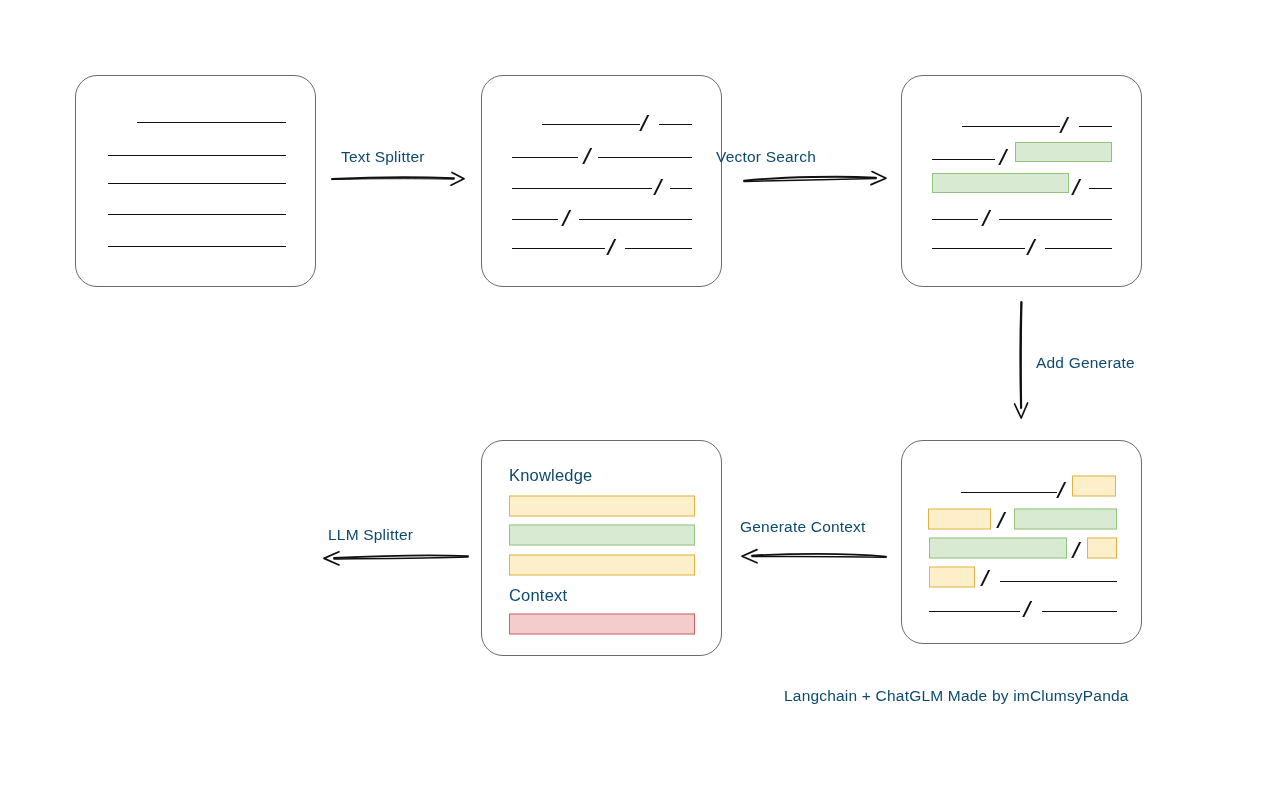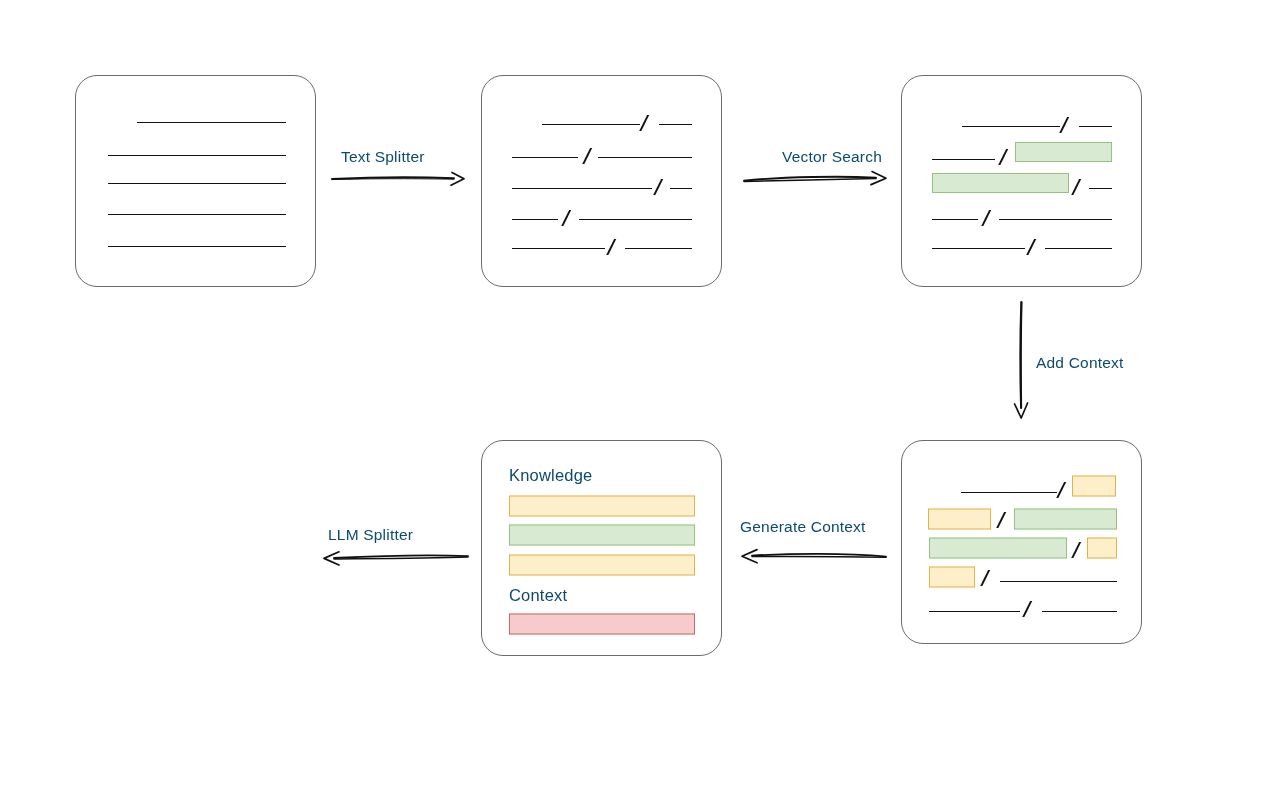--- a/index.html
+++ b/index.html
@@ -107,21 +107,21 @@
 
     <div class="rule" style="left:30px; top:143px; width:46px;"></div>
     <div class="slash" style="left:81px; top:141px;">/</div>
     <div class="rule" style="left:97px; top:143px; width:113px;"></div>
 
     <div class="rule" style="left:30px; top:172px; width:93px;"></div>
     <div class="slash" style="left:126px; top:170px;">/</div>
     <div class="rule" style="left:143px; top:172px; width:67px;"></div>
   </div>
 
-  <div class="hand label-arrow" style="left:782px; top:148px;">Vector Search</div>
+  <div class="hand label-arrow" style="left:716px; top:148px;">Vector Search</div>
   <svg class="arrow-svg" width="150" height="22" style="left:742px; top:168px;">
     <path d="M2,12.6 C44,8.6 98,8.0 134,9.6" stroke="#111" stroke-width="1.8" fill="none" stroke-linecap="round"></path>
     <path d="M2,13.4 C44,12.4 98,11.6 134,10.6" stroke="#111" stroke-width="1.5" fill="none" stroke-linecap="round"></path>
     <path d="M130,3.6 L144,10.2 L129,16.6" stroke="#111" stroke-width="1.7" fill="none" stroke-linejoin="round" stroke-linecap="round"></path>
   </svg>
 
   <div class="doc-box" style="left:901px; top:75px; width:241px; height:212px;">
 
     <div class="rule" style="left:60px; top:50px; width:98px;"></div>
     <div class="slash" style="left:159px; top:48px;">/</div>
@@ -137,21 +137,21 @@
 
     <div class="rule" style="left:30px; top:143px; width:46px;"></div>
     <div class="slash" style="left:81px; top:141px;">/</div>
     <div class="rule" style="left:97px; top:143px; width:113px;"></div>
 
     <div class="rule" style="left:30px; top:172px; width:93px;"></div>
     <div class="slash" style="left:126px; top:170px;">/</div>
     <div class="rule" style="left:143px; top:172px; width:67px;"></div>
   </div>
 
-  <div class="hand label-arrow" style="left:1036px; top:354px;">Add Context</div>
+  <div class="hand label-arrow" style="left:1036px; top:354px;">Add Generate</div>
   <svg class="arrow-svg" width="24" height="122" style="left:1010px; top:300px;">
     <path d="M11.2,2 C10.0,40 10.2,80 11.0,108" stroke="#111" stroke-width="1.9" fill="none" stroke-linecap="round"></path>
     <path d="M12.0,2 C11.0,40 11.2,80 11.6,108" stroke="#111" stroke-width="1.1" fill="none" stroke-linecap="round"></path>
     <path d="M4.6,104 L11.2,118 L17.6,103" stroke="#111" stroke-width="1.7" fill="none" stroke-linejoin="round" stroke-linecap="round"></path>
   </svg>
 
   <div class="doc-box" style="left:901px; top:440px; width:241px; height:204px;">
 
     <div class="rule" style="left:59px; top:51px; width:96px;"></div>
     <div class="slash" style="left:156px; top:48px;">/</div>
@@ -191,14 +191,15 @@
   </div>
 
   <div class="hand label-arrow" style="left:328px; top:526px;">LLM Splitter</div>
   <svg class="arrow-svg" width="150" height="22" style="left:320px; top:548px;">
     <path d="M148,8.2 C110,6.6 52,8.2 14,10.0" stroke="#111" stroke-width="1.8" fill="none" stroke-linecap="round"></path>
     <path d="M148,9.0 C110,10.2 52,10.6 14,11.0" stroke="#111" stroke-width="1.4" fill="none" stroke-linecap="round"></path>
     <path d="M19,3.8 L4,10.4 L19,17.0" stroke="#111" stroke-width="1.7" fill="none" stroke-linejoin="round" stroke-linecap="round"></path>
   </svg>
 
 
+  <div class="hand label-foot" style="left:784px; top:687px;">Langchain + ChatGLM Made by imClumsyPanda</div>
 
 </div>
 
 </body></html>

